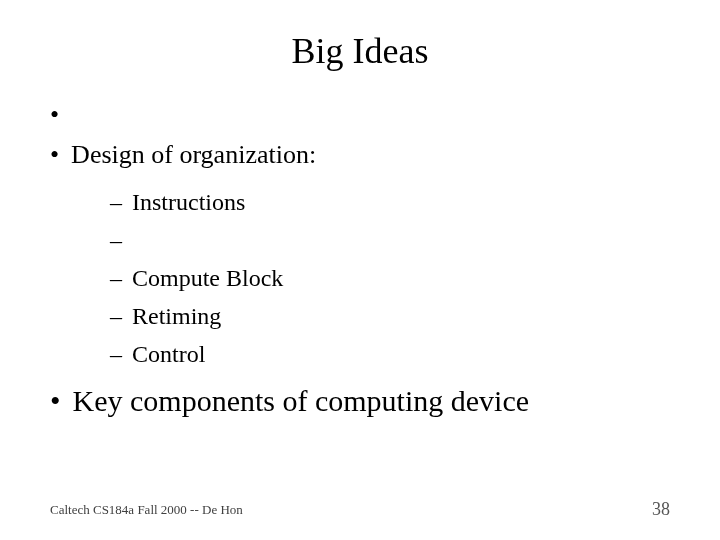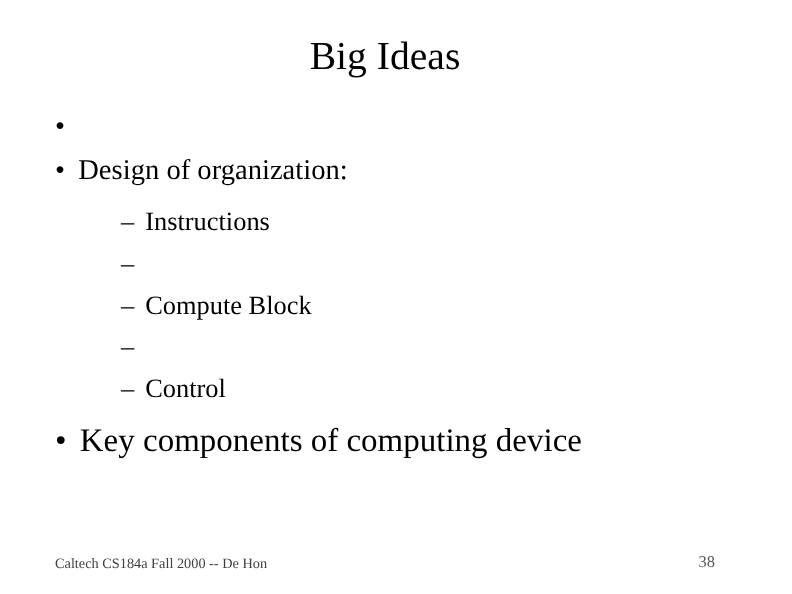--- a/index.html
+++ b/index.html
@@ -14,21 +14,21 @@
       background-color: #ffffff;
       font-family: Georgia, 'Times New Roman', serif;
       color: #000000;
       overflow: hidden;
       position: relative;
     }
 
     .slide-container {
       width: 720px;
       height: 540px;
-      padding: 30px 70px 20px 50px;
+      padding: 30px 50px 20px 50px;
       display: flex;
       flex-direction: column;
     }
 
     .slide-title {
       text-align: center;
       font-size: 36px;
       font-weight: normal;
       margin-bottom: 28px;
       font-family: Georgia, 'Times New Roman', serif;
@@ -87,21 +87,21 @@
       font-size: 13px;
       color: #555555;
     }
 
     .footer-left {
       font-size: 13px;
       color: #404040;
     }
 
     .footer-right {
-      font-size: 15px;
+      font-size: 18px;
       color: #555555;
     }
   </style>
 </head>
 <body>
 
 <div class="slide-container">
 
   <h1 class="slide-title">Big Ideas</h1>
 
@@ -123,20 +123,21 @@
       </div>
       <div class="sub-item">
         <span class="sub-dash">–</span>
       </div>
       <div class="sub-item">
         <span class="sub-dash">–</span>
         <span>Compute Block</span>
       </div>
       <div class="sub-item">
         <span class="sub-dash">–</span>
+        <span>Retiming</span>
       </div>
       <div class="sub-item">
         <span class="sub-dash">–</span>
         <span>Control</span>
       </div>
     </div>
 
     <div class="bullet-item bullet-large">
       <span class="bullet-symbol">•</span>
       <span>Key components of computing device</span>

